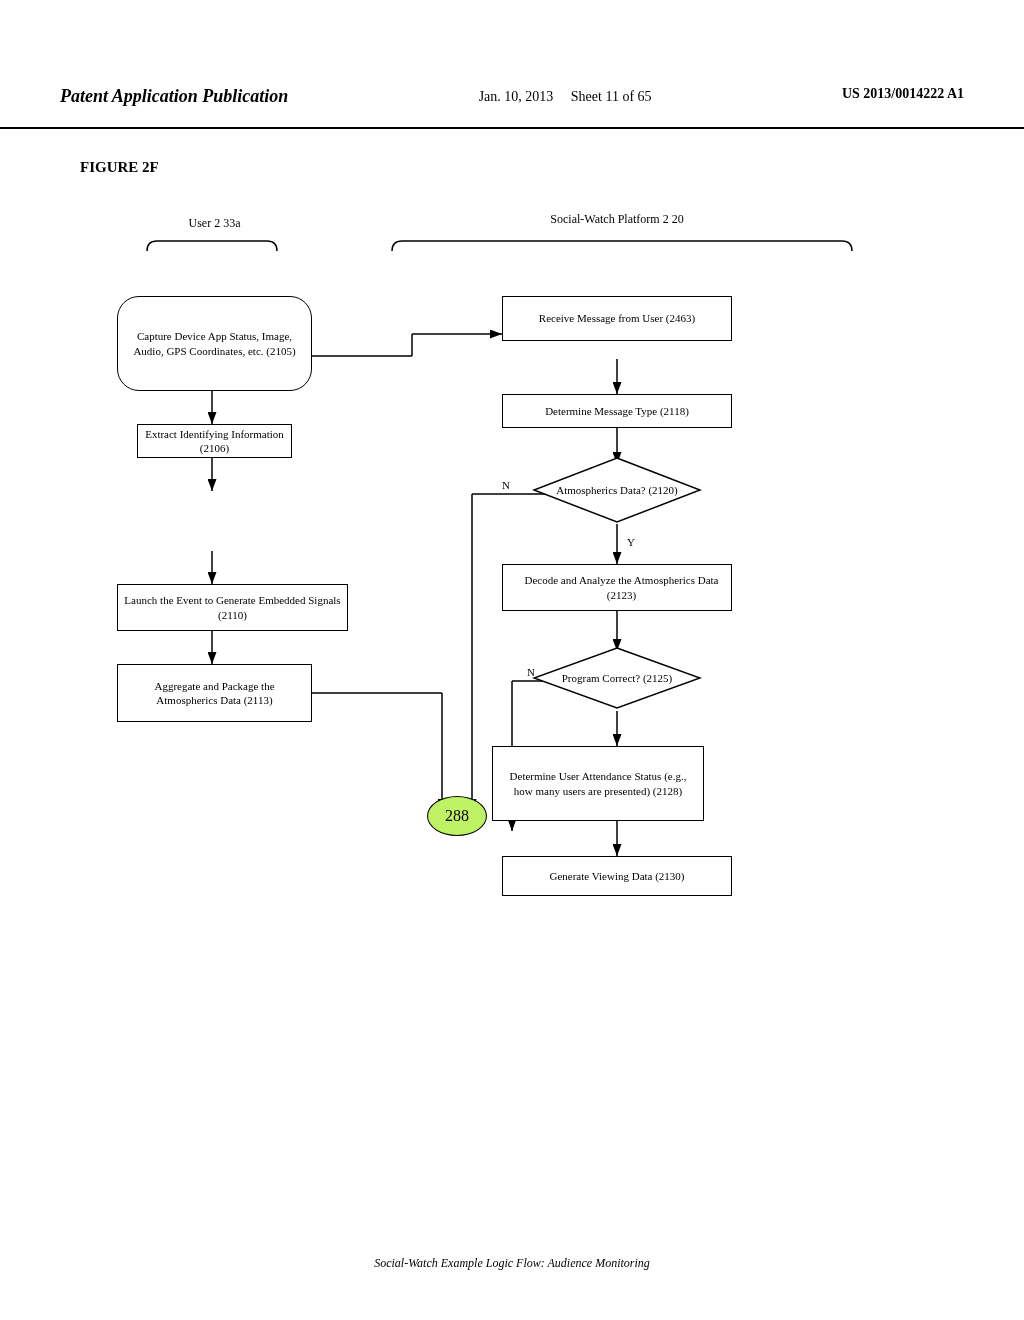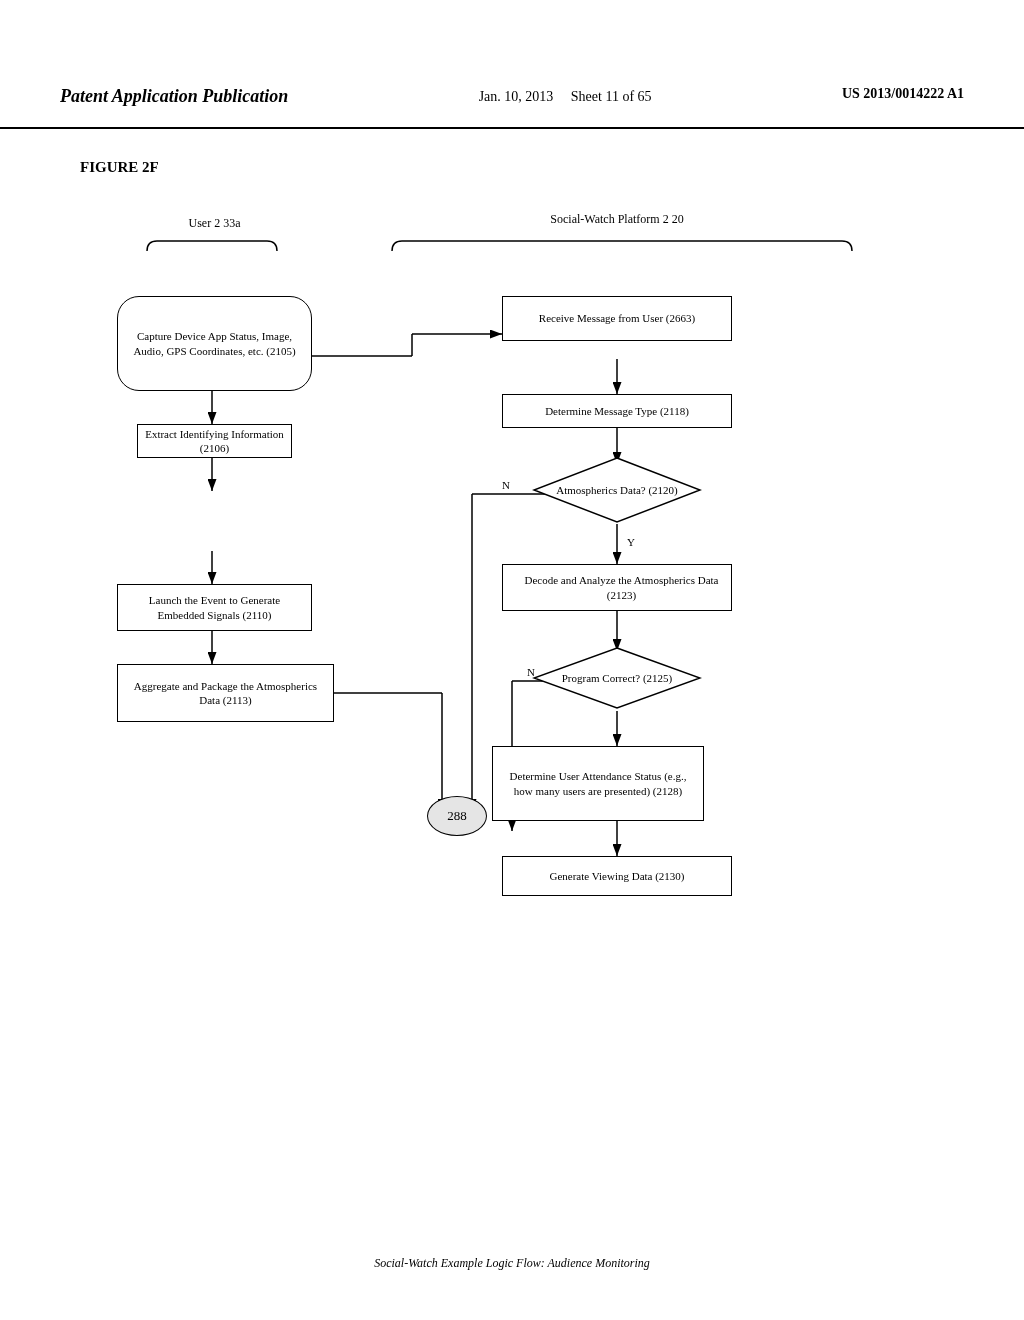--- a/index.html
+++ b/index.html
@@ -105,26 +105,26 @@
     .fc-diamond .diamond-text {
       position: relative;
       z-index: 2;
     }
 
     
     .fc-oval {
       position: absolute;
       border: 1.5px solid #000;
       border-radius: 50%;
-      background: #e5e5e5;
+      background: #bef264;
       display: flex;
       align-items: center;
       justify-content: center;
       text-align: left;
-      font-size: 13px;
+      font-size: 16px;
     }
 
     
     .flowchart-svg {
       position: absolute;
       top: 0; left: 0;
       width: 100%;
       height: 100%;
       pointer-events: none;
     }
@@ -208,27 +208,27 @@
 
       <div class="brace-label" style="left:55px; top:20px; width:155px; font-size:12px;">User 2 33a</div>
 
       <div class="brace-label" style="left:300px; top:16px; width:470px; font-size:12px;">Social-Watch  Platform 2 20</div>
 
       <div class="fc-box" style="left:35px; top:100px; width:195px; height:95px;border-radius:22px;">Capture Device App Status, Image, Audio, GPS Coordinates, etc. (2105)</div>
 
       <div class="fc-box" style="left:55px; top:228px; width:155px; height:34px;">Extract Identifying Information (2106)</div>
 
 
-      <div class="fc-box" style="left:35px; top:388px; width:195px; height:47px;">Launch the Event to Generate Embedded Signals (2110)</div>
-
-      <div class="fc-box" style="left:35px; top:468px; width:217px; height:58px;">Aggregate and Package the Atmospherics Data (2113)</div>
+      <div class="fc-box" style="left:35px; top:388px; width:231px; height:47px;">Launch the Event to Generate Embedded Signals (2110)</div>
+
+      <div class="fc-box" style="left:35px; top:468px; width:195px; height:58px;">Aggregate and Package the Atmospherics Data (2113)</div>
 
       <div class="fc-oval" style="left:345px; top:600px; width:60px; height:40px;">288</div>
 
-      <div class="fc-box" style="left:420px; top:100px; width:230px; height:45px;">Receive Message from User (2663)</div>
+      <div class="fc-box" style="left:420px; top:100px; width:230px; height:45px;">Receive Message from User (2463)</div>
 
       <div class="fc-box" style="left:420px; top:198px; width:230px; height:34px;">Determine Message Type (2118)</div>
 
       <div class="fc-diamond" style="left:450px; top:260px; width:170px; height:68px;">
         <svg class="diamond-shape" viewBox="0 0 170 68" xmlns="http://www.w3.org/2000/svg">
           <polygon points="85,2 168,34 85,66 2,34" fill="#fff" stroke="#000" stroke-width="1.5"></polygon>
         </svg>
         <div class="diamond-text">Atmospherics Data? (2120)</div>
       </div>
 

